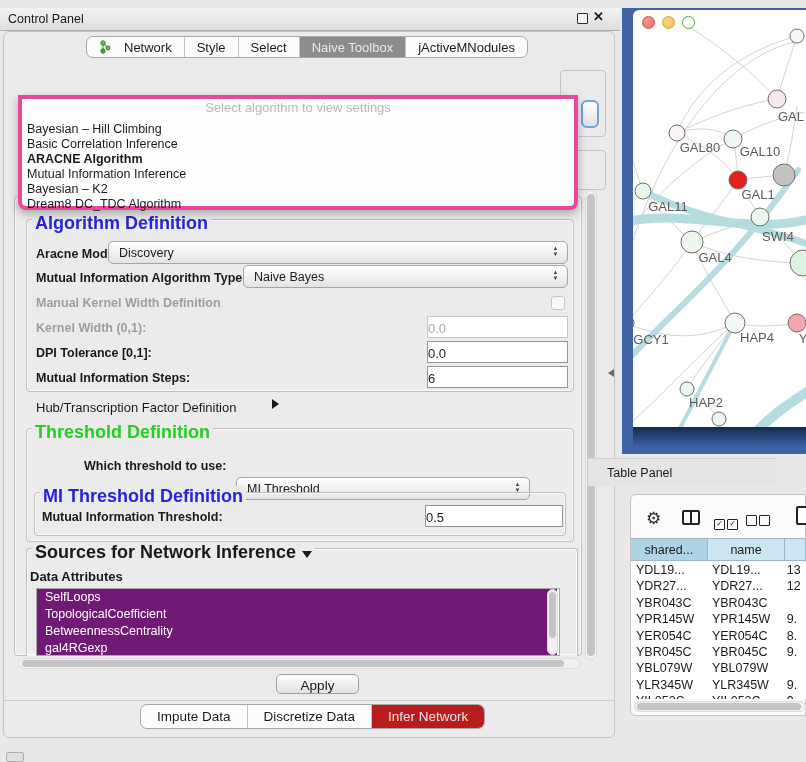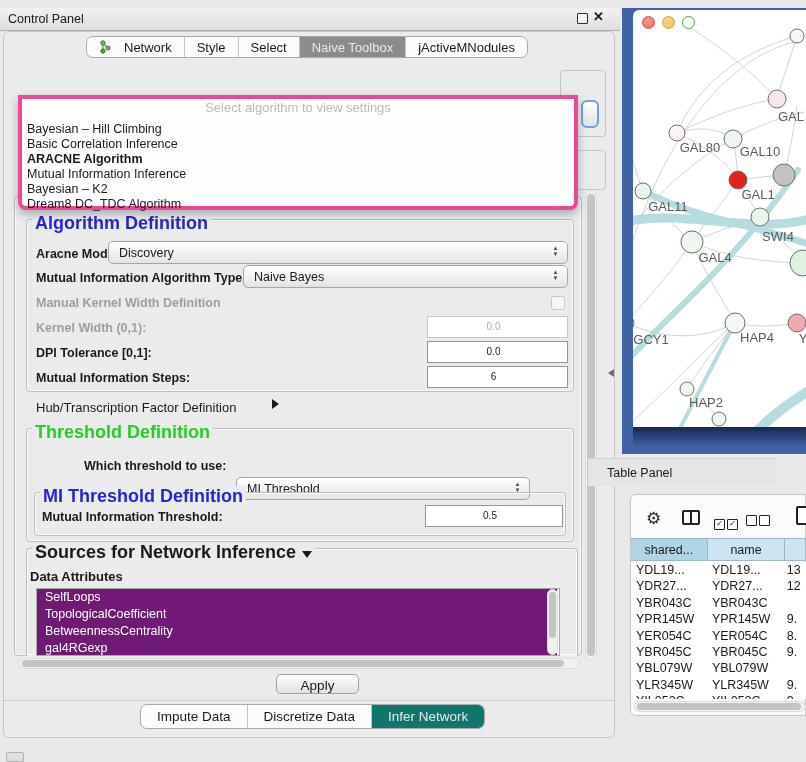--- a/index.html
+++ b/index.html
@@ -26,36 +26,36 @@
   .frag-combo{left:581px;top:100px;width:18px;height:28px;border:2px solid #6FA3DC;border-radius:6px;background:linear-gradient(#fff,#E2E2E2);z-index:2;}
   
   .group{border:1px solid #BDBDBD;border-radius:4px;box-shadow:inset 0 0 0 1px rgba(255,255,255,.75);}
   .glabel{background:#EBEBEB;padding:0 3px;font-size:18px;z-index:3;white-space:nowrap;font-weight:bold;}
   .blue{color:#2525D8;} .green{color:#24CE24;}
   .lab{font-size:12.5px;font-weight:bold;white-space:nowrap;}
   .lab.dis{color:#9E9E9E;}
   .combo{border:1px solid #A6A6A6;border-radius:5px;background:linear-gradient(#FFFFFF,#F0F0F0 55%,#E3E3E3);font-size:12.5px;padding:4px 0 0 10px;}
   .spin{position:absolute;right:7px;top:3px;width:9px;font-size:6px;line-height:6px;color:#444;text-align:center;}
   .spin::before{content:"▲";display:block;} .spin::after{content:"▼";display:block;}
-  .tfield{background:#fff;border:1px solid #949494;font-size:10px;text-align:center;padding:4px 8px 0 0;}
+  .tfield{background:#fff;border:1px solid #949494;font-size:13px;text-align:left;padding:4px 8px 0 0;}
   .tfield.dis{border-color:#C6C6C6;color:#A8A8A8;}
   .cbx{width:14px;height:14px;border:1px solid #C6C6C6;border-radius:3px;background:#F7F7F7;}
   .tri-right{width:0;height:0;border-left:7px solid #1a1a1a;border-top:5px solid transparent;border-bottom:5px solid transparent;}
   .tri-down{width:0;height:0;border-top:7px solid #1a1a1a;border-left:5px solid transparent;border-right:5px solid transparent;display:inline-block;margin-left:6px;}
   .attr-list{background:#fff;border:1px solid #A8A8A8;overflow:hidden;}
   .attr-it{height:17px;line-height:17px;background:#701a75;color:#fff;font-size:12.5px;padding-left:8px;width:512px;}
   .sbar-v{background:#F1F1F1;border:1px solid #DCDCDC;border-radius:6px;}
   .sbar-v .thumb{position:absolute;left:1px;right:1px;background:#C4C4C4;border-radius:5px;}
   .sbar-h{background:#F1F1F1;border:1px solid #DCDCDC;border-radius:6px;}
   .sbar-h .thumb{position:absolute;top:1px;bottom:1px;background:#C4C4C4;border-radius:5px;}
   .btn{border:1px solid #A0A0A0;border-radius:5px;background:linear-gradient(#FFFFFF,#EFEFEF 50%,#E2E2E2);font-size:13.5px;text-align:center;padding-top:3px;}
   .btabs{left:140px;top:704px;height:25px;display:flex;border:1px solid #A9A9A9;border-radius:7px;overflow:hidden;background:#FCFCFC;font-size:13.5px;z-index:5;}
   .btab{padding:4px 16px 0 16px;border-right:1px solid #C3C3C3;white-space:nowrap;}
   .btab:last-child{border-right:none;}
-  .btab.sel{background:#0f766e;color:#E9E9E9;}
+  .btab.sel{background:#b91c1c;color:#E9E9E9;}
   
   .netframe{left:622px;top:8px;width:184px;height:446px;background:#3F63A5;}
   .netcanvas{left:633px;top:10px;width:173px;height:417px;background:#fff;border-radius:6px 0 0 0;overflow:hidden;}
   .netshadow{left:633px;top:427px;width:173px;height:20px;background:linear-gradient(#15294E,#3F63A5);}
   .tl{width:13px;height:13px;border-radius:50%;}
   .nlabel{font-size:13px;fill:#5A5A5A;text-anchor:middle;font-family:"Liberation Sans",sans-serif;}
   .tp-bar{left:588px;top:458px;width:188px;height:28px;background:#E5E5E5;border-top:1px solid #CFCFCF;font-size:12.5px;line-height:28px;padding-left:19px;}
   .tp-card{left:630px;top:494px;width:176px;height:222px;background:#FBFBFB;border:1px solid #C6C6C6;border-radius:6px 0 0 6px;}
   .gear{font-size:17px;line-height:17px;color:#2b2b2b;} .gear::after{content:"⚙";}
   .colicon{width:18px;height:15px;border:2px solid #222;border-radius:2px;}

